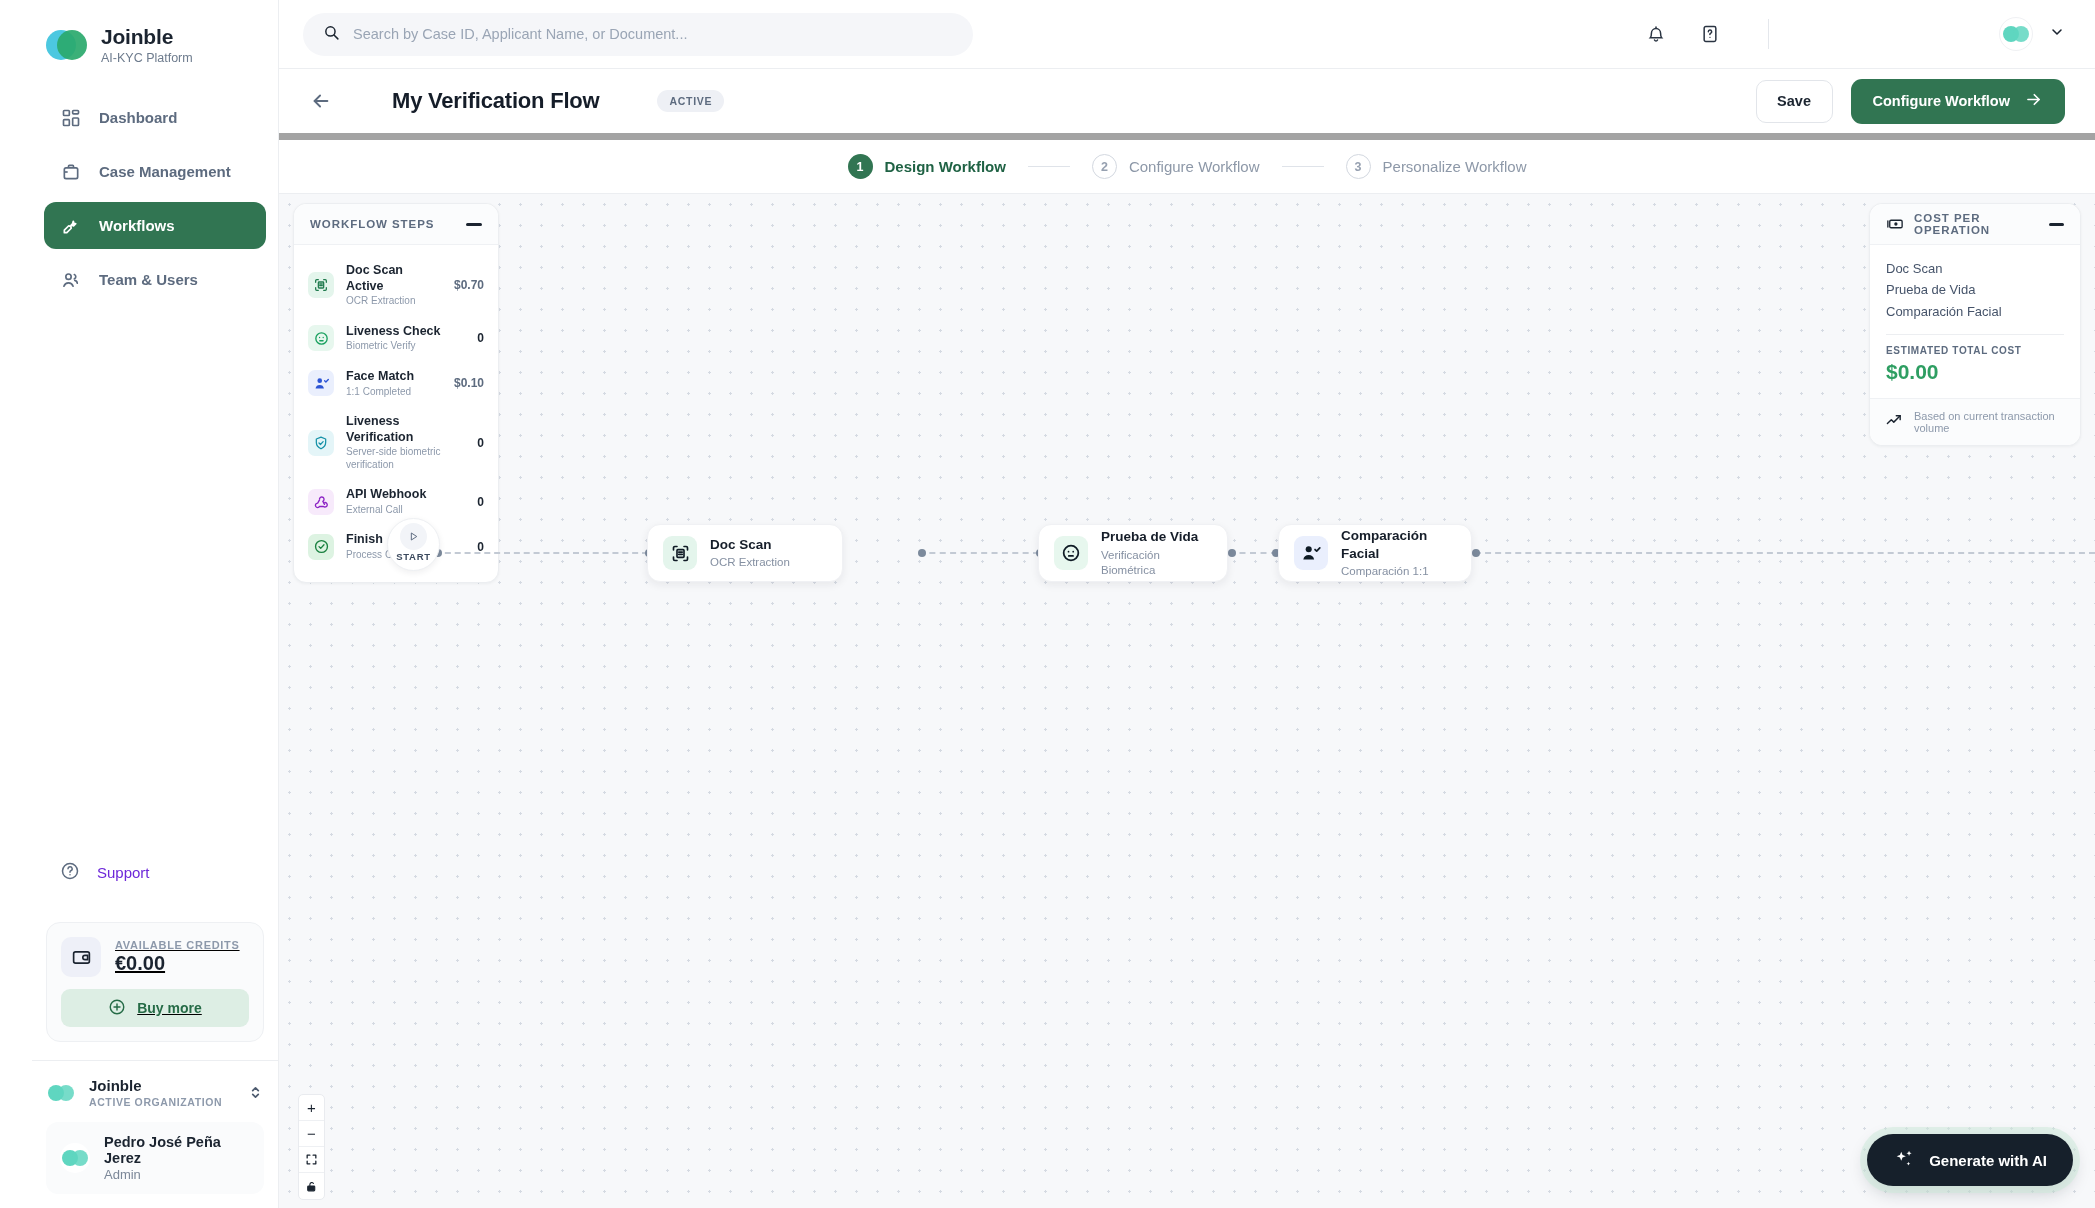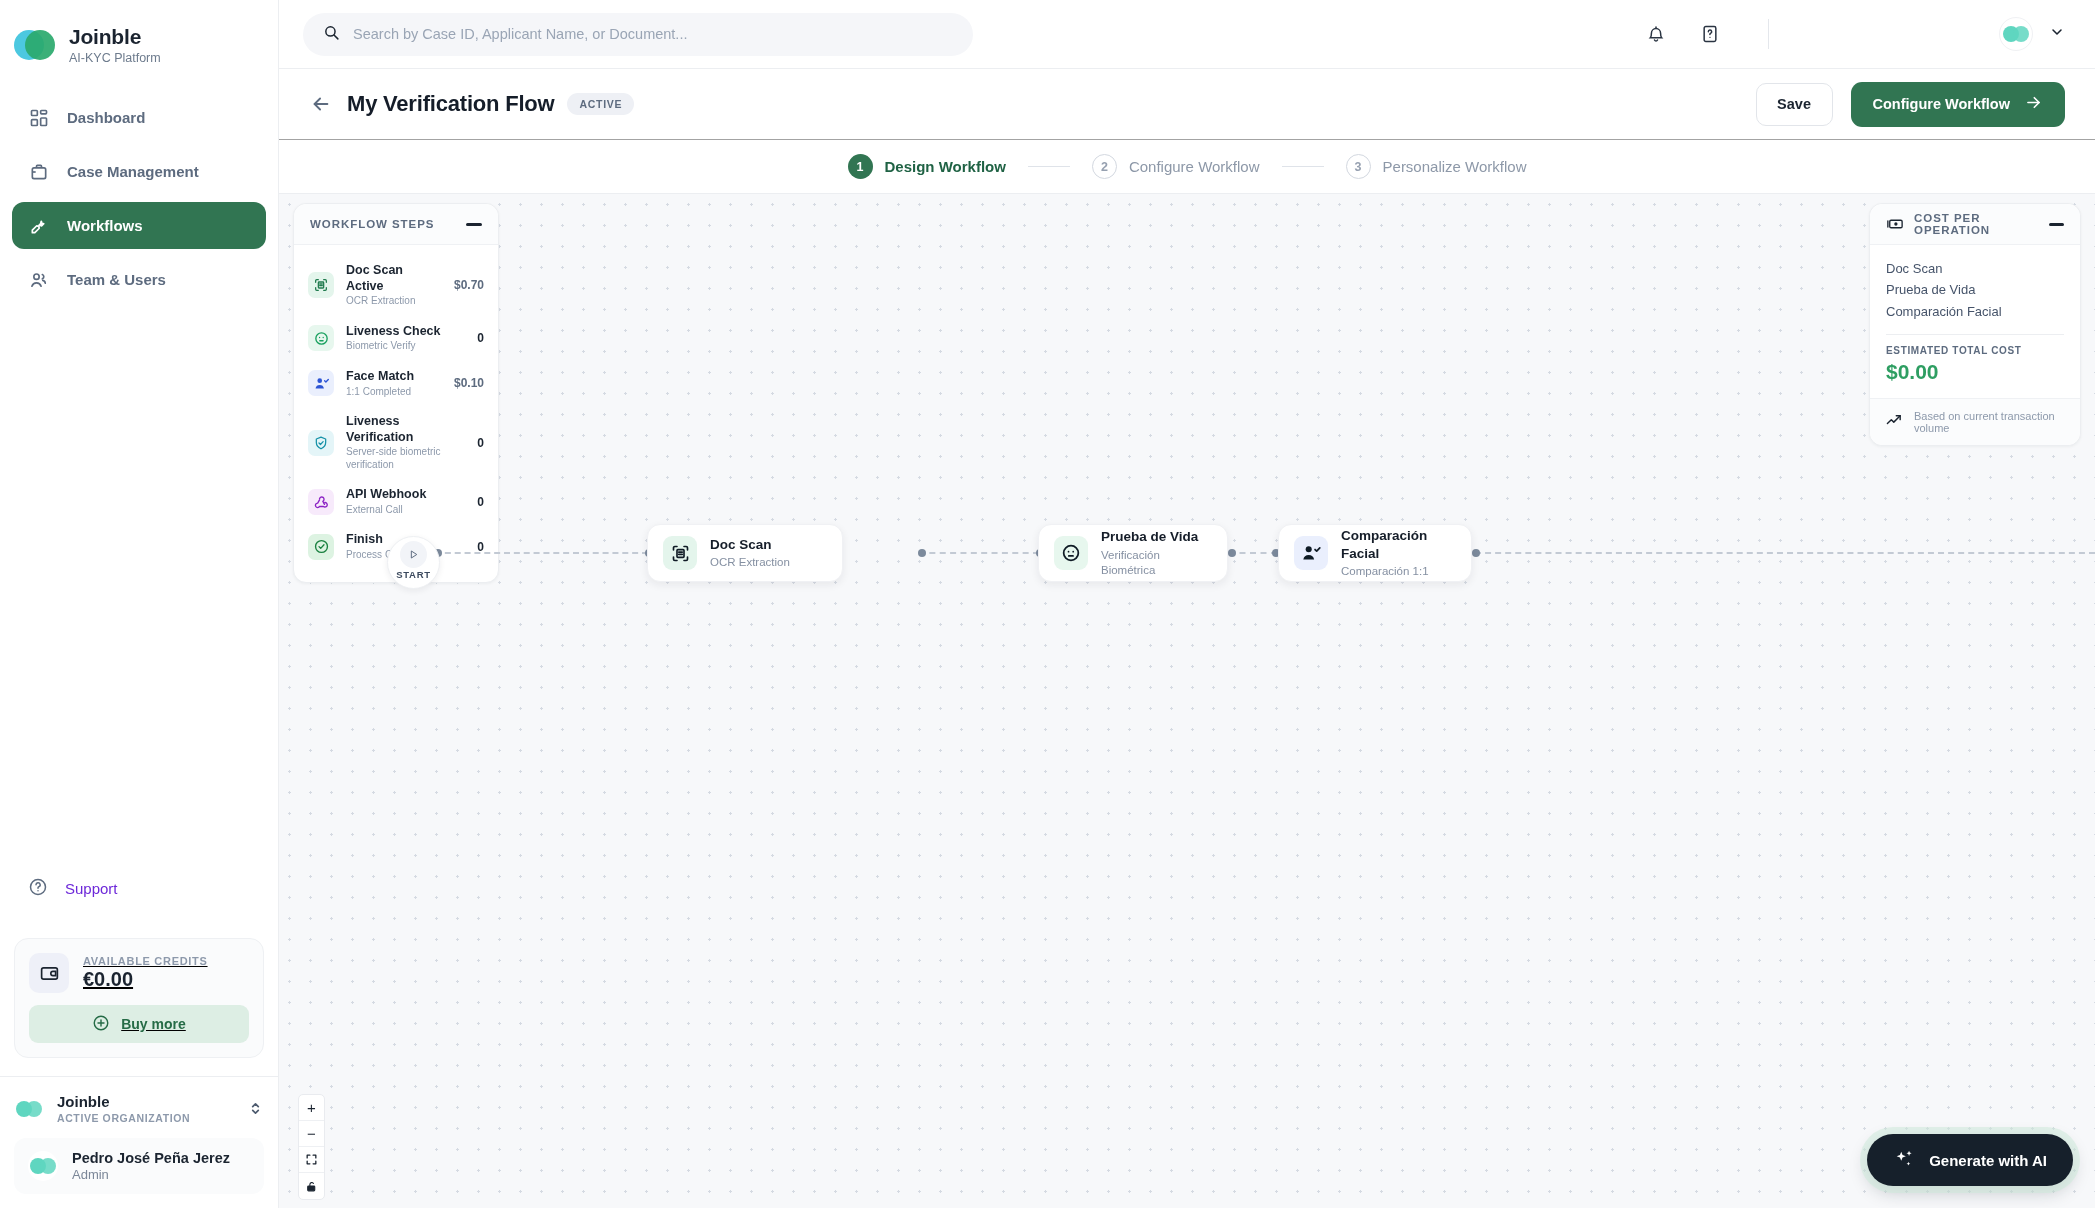--- a/index.html
+++ b/index.html
@@ -12,20 +12,21 @@
   .app { position: relative; width: 2095px; height: 1208px; display: flex; }
 
   
   .sidebar {
     width: 279px; height: 1208px;
     background: #ffffff;
     border-right: 1px solid #eceef1;
     display: flex; flex-direction: column;
     flex: 0 0 279px;
     position: relative;
+    padding-left: 32px;
   }
   .brand { display: flex; align-items: center; gap: 15px; padding: 18px 0 0 14px; height: 72px; }
   .brand-logo { width: 40px; height: 40px; position: relative; flex: 0 0 40px; }
   .brand-logo .c1 { position: absolute; left: 0; top: 5px; width: 30px; height: 30px; border-radius: 50%; background: #4cc8e0; }
   .brand-logo .c2 { position: absolute; left: 11px; top: 5px; width: 30px; height: 30px; border-radius: 50%; background: #2aa96d; opacity: .92; }
   .brand-text { display: flex; flex-direction: column; gap: 2px; }
   .brand-name { font-size: 21px; font-weight: bold; color: #1b2430; letter-spacing: -.2px; }
   .brand-sub { font-size: 12.5px; color: #6d7b8d; }
 
   .nav { margin-top: 22px; display: flex; flex-direction: column; gap: 7px; padding: 0 12px; }
@@ -93,21 +94,21 @@
     border: none; background: transparent; outline: none; flex: 1 1 auto;
     font-family: "Liberation Sans", sans-serif; font-size: 14.5px; color: #1d4ed8;
   }
   .search-box input::placeholder { color: #9aa5b5; }
   .top-actions { margin-left: 670px; display: flex; align-items: center; gap: 28px; }
   .top-icon { width: 26px; height: 26px; display: flex; align-items: center; justify-content: center; cursor: pointer; }
   .top-sep { width: 1px; height: 30px; background: #e4e7ec; margin-left: 17px; }
   .top-right { margin-left: auto; display: flex; align-items: center; gap: 16px; }
   .top-avatar { width: 34px; height: 34px; border-radius: 50%; border: 1px solid #f0f1f4; display: flex; align-items: center; justify-content: center; cursor: pointer; }
 
-  .pagehead { height: 71px; display: flex; align-items: center; padding: 0 30px 0 28px; border-bottom: 1px solid #a3a3a3; flex: 0 0 71px; }
+  .pagehead { height: 71px; display: flex; align-items: center; padding: 0 30px 0 28px; border-bottom: 7px solid #a3a3a3; flex: 0 0 71px; gap: 45px; }
   .back-arrow { width: 28px; height: 28px; display: flex; align-items: center; justify-content: center; cursor: pointer; margin-right: 12px; }
   .page-title { font-size: 22px; font-weight: bold; color: #151d29; letter-spacing: -.2px; }
   .badge-active {
     margin-left: 13px; background: #eef0f5; color: #5d6b7f; border-radius: 11px;
     font-size: 10.5px; font-weight: bold; letter-spacing: .7px; padding: 5px 12px;
   }
   .head-btns { margin-left: auto; display: flex; align-items: center; gap: 18px; }
   .btn-save {
     width: 77px; height: 43px; border: 1px solid #e2e5ea; border-radius: 10px; background: #fff;
     display: flex; align-items: center; justify-content: center; font-size: 14.5px; font-weight: bold; color: #1b2430; cursor: pointer;
@@ -167,21 +168,21 @@
   .cost-total-val { font-size: 21px; font-weight: bold; color: #2e9e62; margin-top: 4px; }
   .cost-foot {
     border-top: 1px solid #eff1f4; background: #fbfcfd; border-radius: 0 0 13px 13px;
     display: flex; align-items: center; gap: 11px; padding: 11px 16px;
   }
   .cost-foot-txt { font-size: 11px; color: #8d99ab; }
 
   
   .flow { position: absolute; left: 0; top: 0; right: 0; bottom: 0; }
   .start-node {
-    position: absolute; left: 108px; top: 342px; width: 53px; height: 53px; border-radius: 50%;
+    position: absolute; left: 108px; top: 324px; width: 53px; height: 53px; border-radius: 50%;
     background: #fff; border: 1px solid #eef0f3; box-shadow: 0 2px 6px rgba(23,33,48,.07);
     display: flex; flex-direction: column; align-items: center; justify-content: center; cursor: pointer;
   }
   .start-play {
     width: 27px; height: 27px; border-radius: 50%; background: #f2f4f8;
     display: flex; align-items: center; justify-content: center; margin-top: -5px;
   }
   .start-lbl { font-size: 9.5px; font-weight: bold; letter-spacing: .7px; color: #3c4a5e; margin-top: 1px; }
 
   .node {

